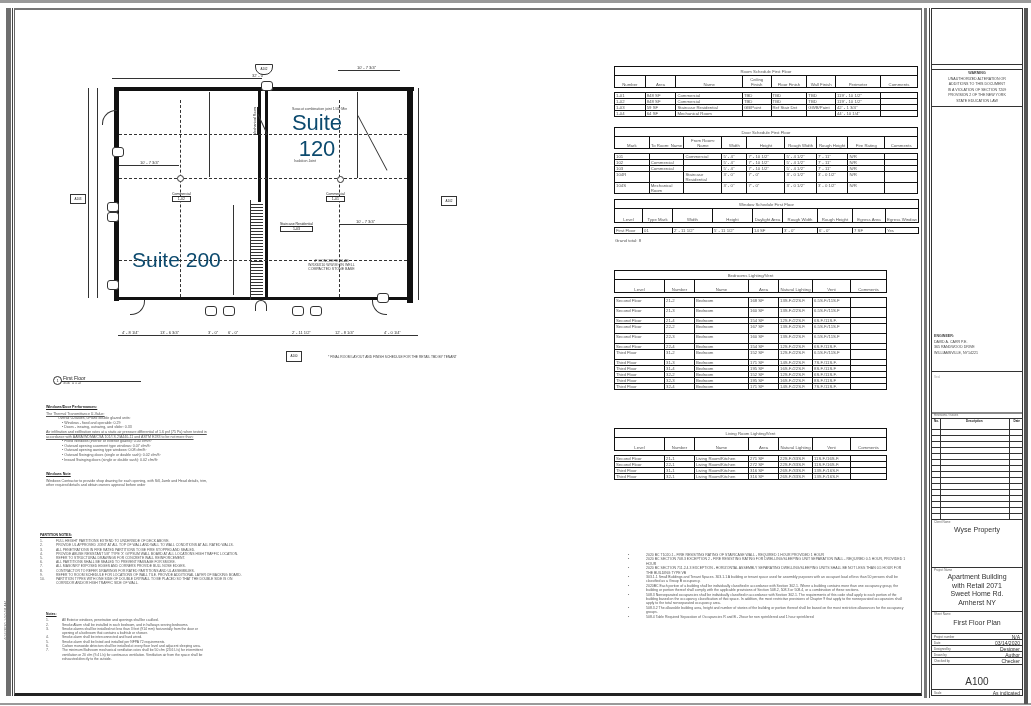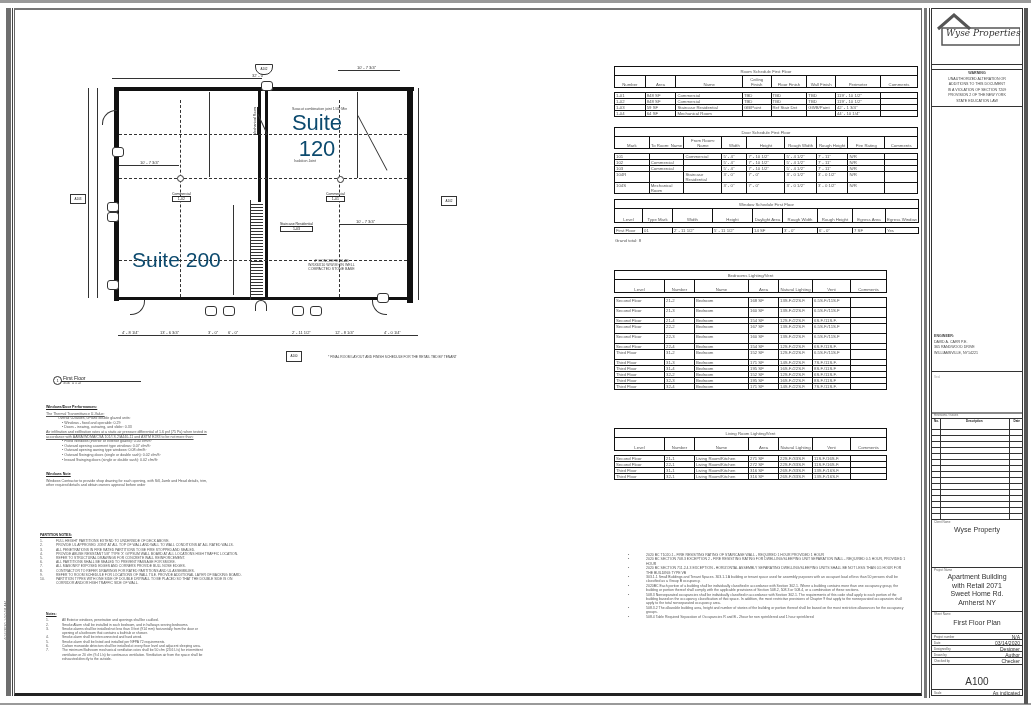--- a/index.html
+++ b/index.html
@@ -706,27 +706,20 @@
       <span>508.3.2 The allowable building area, height and number of stories of the building or portion thereof shall be based on the most restrictive allowances for the occupancy groups.</span>
     </div>
   <div class="row">
       <span class="b">•</span>
       <span>508.4 Table Required Separation of Occupancies R and B - 2hour for non sprinklered and 1 hour sprinklered</span>
     </div>
 </div>
 
 <div class="abs titleblock">
 
-  <div class="abs" style="left:2px;top:2px;width:86px;height:38px;">
-    <svg width="86" height="38" viewBox="0 0 86 38">
-      <path d="M4 18 L20 4 L36 18" fill="none" stroke="#555" stroke-width="3"></path>
-      <rect x="8" y="17" width="78" height="17" fill="none" stroke="#555" stroke-width="1.5"></rect>
-    </svg>
-    <div style="position:absolute;left:12px;top:17px;font-family:'DejaVu Serif',serif;font-style:italic;font-size:9px;color:#333;white-space:nowrap;">Wyse Properties</div>
-  </div>
   <div class="tb-sec" style="top:55px;"></div>
   <div class="tb-sec" style="top:60px;"></div>
   <div class="abs" style="left:0;top:62px;width:90px;text-align:center;font-size:3.6px;line-height:5.5px;color:#444;">
     <div style="font-weight:bold;">WARNING</div>
     <div>UNAUTHORIZED ALTERATION OR</div>
     <div>ADDITIONS TO THIS DOCUMENT</div>
     <div>IS A VIOLATION OF SECTION 7209</div>
     <div>PROVISION 2 OF THE NEW YORK</div>
     <div>STATE EDUCATION LAW</div>
   </div>

